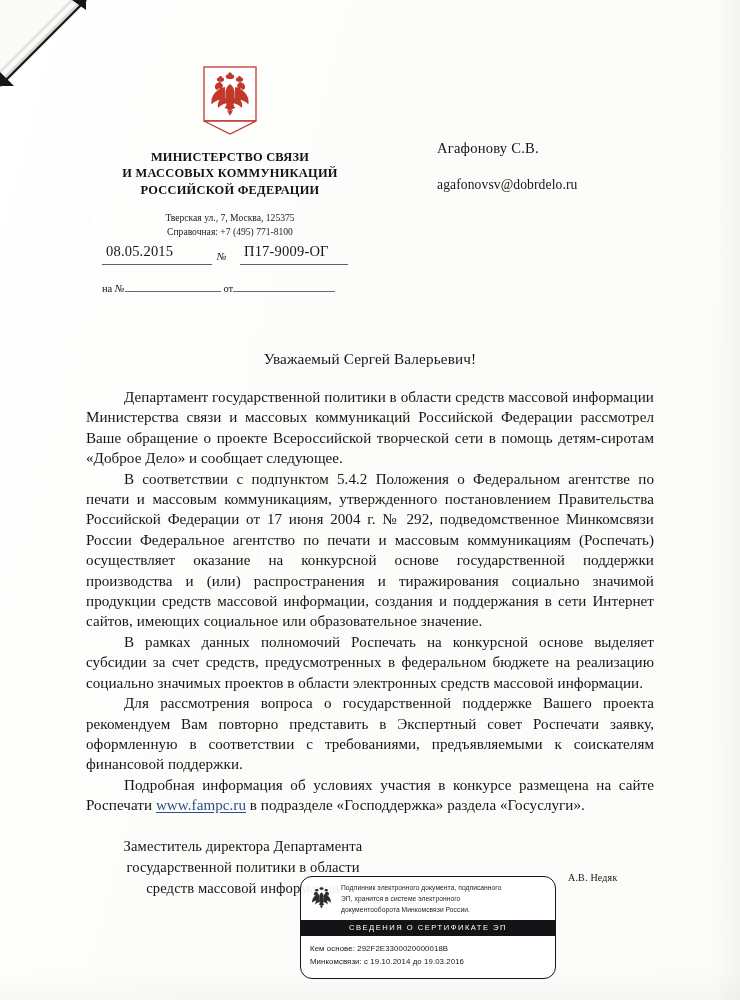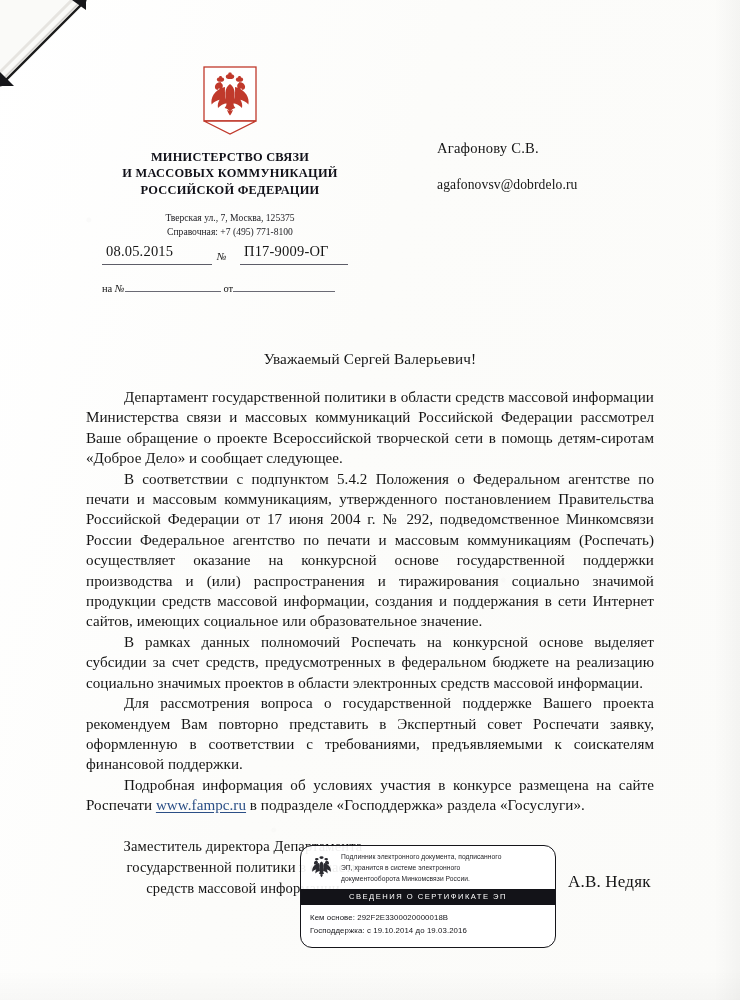--- a/index.html
+++ b/index.html
@@ -193,30 +193,30 @@
     text-align: center;
     font-size: 14.6px;
     line-height: 21px;
     letter-spacing: 0.1px;
     z-index: 2;
   }
   #signer-name {
     position: absolute;
     left: 568px;
     top: 872px;
-    font-size: 17px;
+    font-size: 10px;
     letter-spacing: 0.2px;
     z-index: 2;
   }
 
   
   #es-stamp {
     position: absolute;
     left: 300px;
-    top: 845px;
+    top: 876px;
     width: 256px;
     height: 103px;
     border: 1.6px solid #15151a;
     border-radius: 12px;
     background: rgba(255,255,255,0.93);
     box-sizing: border-box;
     z-index: 4;
     font-family: "Liberation Sans", "DejaVu Sans", sans-serif;
     overflow: hidden;
   }
@@ -372,19 +372,19 @@
     </div>
 
     <div id="es-title-bar">СВЕДЕНИЯ О СЕРТИФИКАТЕ ЭП</div>
 
     <div id="es-details">
       <div>
         <span class="k">Кем основе:</span>
         <span>292F2E3300020000018B</span>
       </div>
       <div>
-        <span class="k">Господдержка:</span>
+        <span class="k">Минкомсвязи:</span>
         <span>с 19.10.2014 до 19.03.2016</span>
       </div>
     </div>
   </div>
 
 </div>
 
 </body></html>

